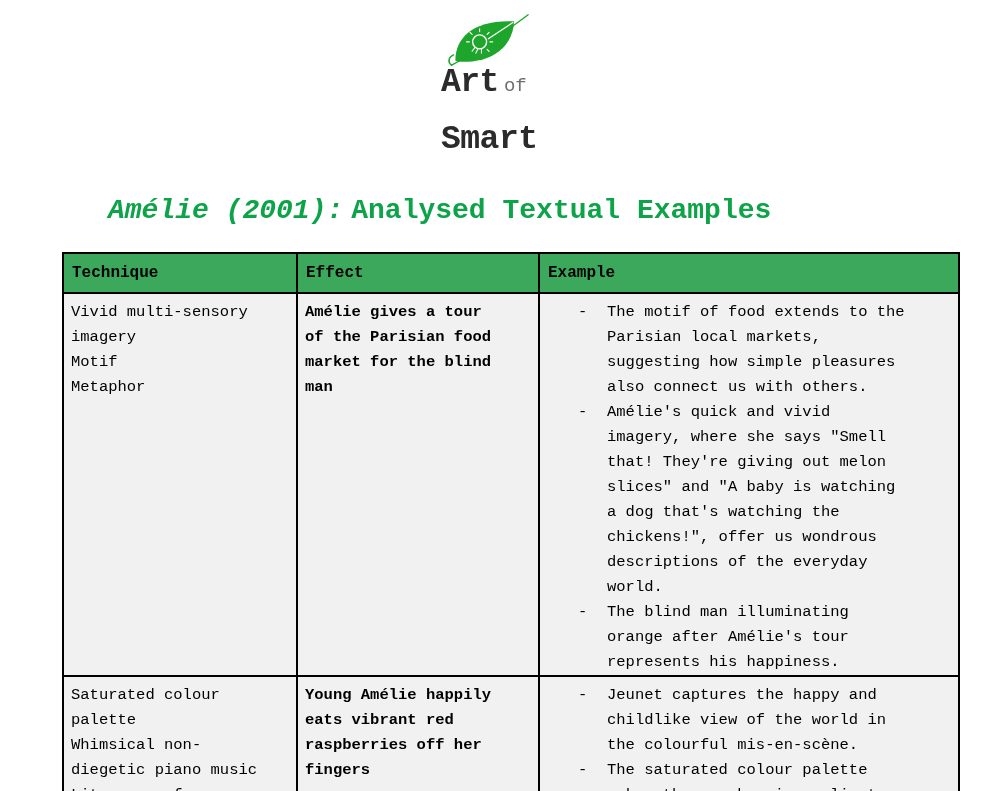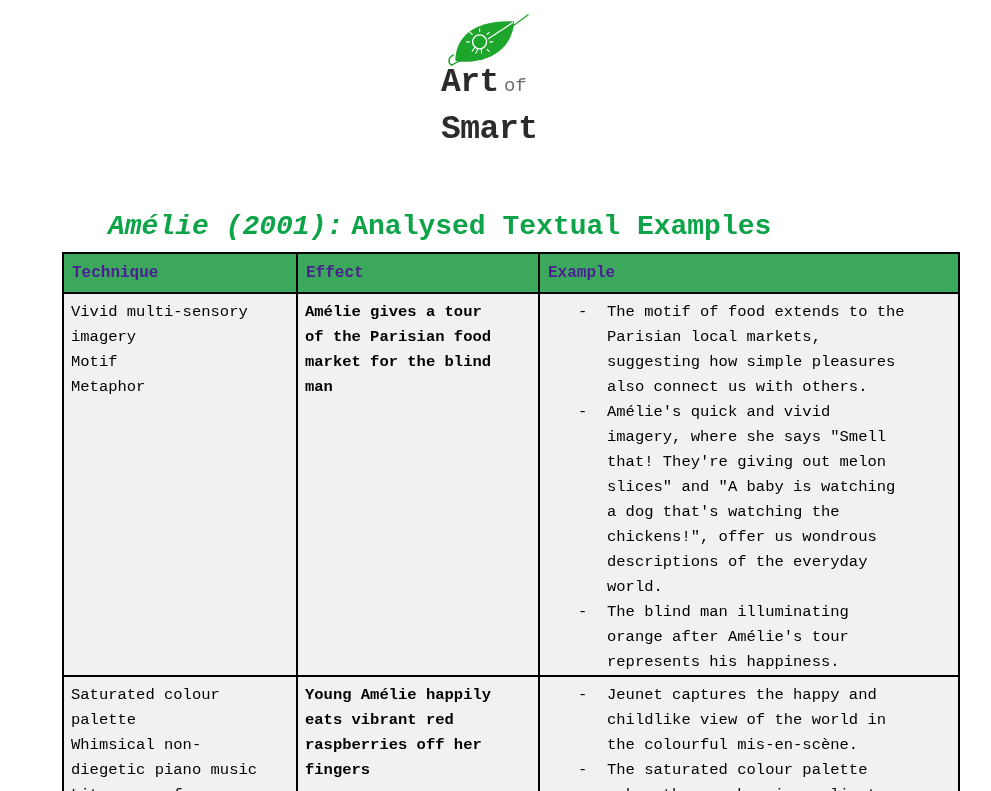--- a/index.html
+++ b/index.html
@@ -12,47 +12,47 @@
     font-family: Liberation Mono, monospace;
     color: #000;
   }
 
   
   .logo { position: absolute; left: 441px; top: 12px; width: 140px; }
   .leaf-svg { display: block; margin-left: 4px; width: 86px; height: 56px; }
   .logo-line1 { line-height: 33px; margin-top: -2px; white-space: nowrap; }
   .logo-art  { font-size: 33px; font-weight: 700; color: var(--logo-text, #2b2b2b); letter-spacing: -0.5px; }
   .logo-of   { font-size: 19px; font-weight: 400; color: var(--logo-sub, #6f6f6f); margin-left: 5px; }
-  .logo-line2 { line-height: 33px; margin-top: 9px; }
+  .logo-line2 { line-height: 33px; margin-top: 19px; }
   .logo-smart { font-size: 33px; font-weight: 700; color: var(--logo-text, #2b2b2b); letter-spacing: -0.5px; }
 
   
   .title {
-    position: absolute; left: 108px; top: 192px;
+    position: absolute; left: 108px; top: 176px;
     font-size: 28px; font-weight: 700;
     color: var(--title-green, #0da348);
     white-space: nowrap;
   }
   .title-movie { font-style: italic; }
   .title-rest  { margin-left: 8px; }
 
   
   .doc-table {
     position: absolute; left: 62px; top: 252px;
     width: 896px;
     border-collapse: collapse;
     table-layout: fixed;
   }
   .doc-table col.c1 { width: 234px; }
   .doc-table col.c2 { width: 242px; }
   .doc-table col.c3 { width: 420px; }
 
   .doc-table th {
     background: var(--header-green, #3ba85b);
-    color: #4c1d95;
+    color: #000000;
     font-size: 16px; font-weight: 700;
     text-align: left; vertical-align: middle;
     height: 38px; padding: 0 8px;
     border: 2px solid var(--border, #000);
   }
   .doc-table td {
     border: 2px solid var(--border, #000);
     background: var(--cell-bg, #f1f1f1);
     vertical-align: top;
     padding: 0;

